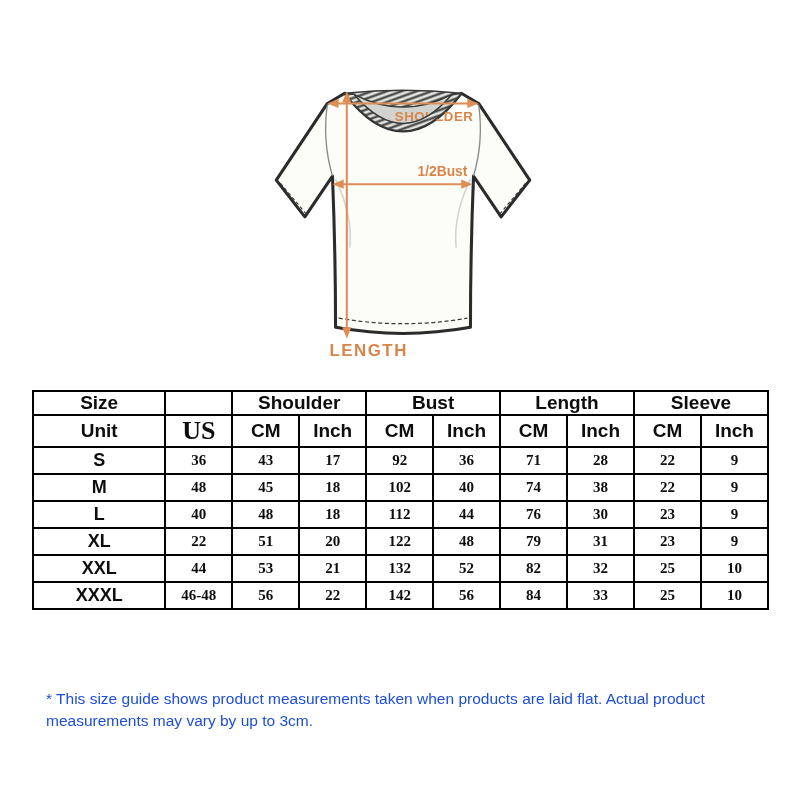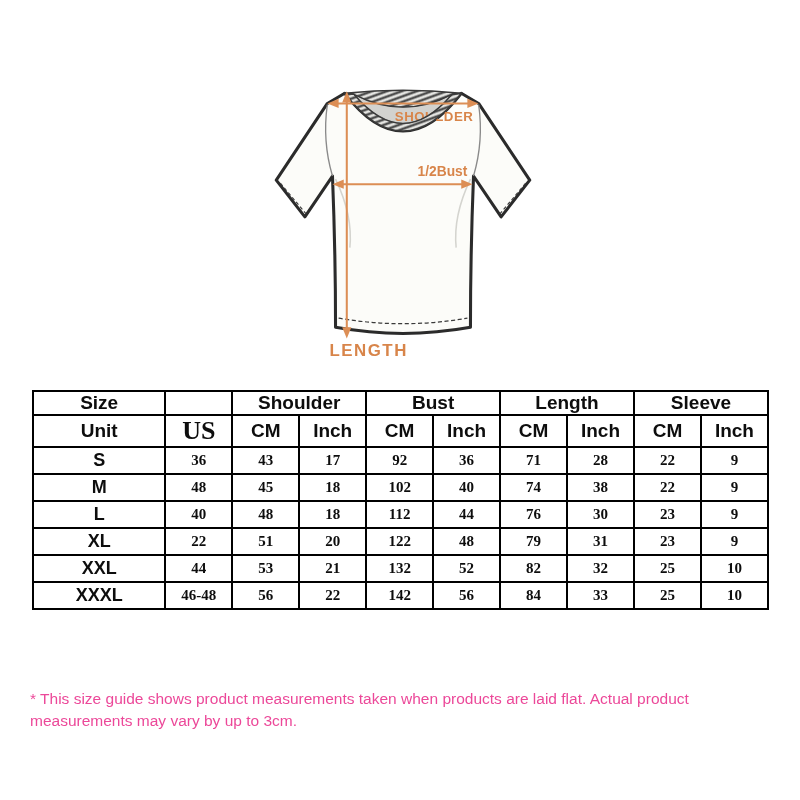--- a/index.html
+++ b/index.html
@@ -44,25 +44,25 @@
     font-size: 15px;
     padding: 2px 0;
   }
   .size-table td.size-col {
     font-family: "Liberation Sans", sans-serif;
     font-size: 18px;
   }
 
   
   .footnote {
-    margin: 78px 0 0 30px;
+    margin: 78px 0 0 46px;
     max-width: 748px;
     font-size: 15.5px;
     line-height: 1.45;
-    color: #ec4899;
+    color: #1d4ed8;
     font-family: "Liberation Sans", sans-serif;
   }
 </style>
 </head>
 <body>
 
 <div class="diagram-wrap">
   <svg viewBox="0 0 260 272" width="266" height="278">
     <defs>
       <pattern id="rib" width="5" height="5" patternUnits="userSpaceOnUse" patternTransform="rotate(70)">

